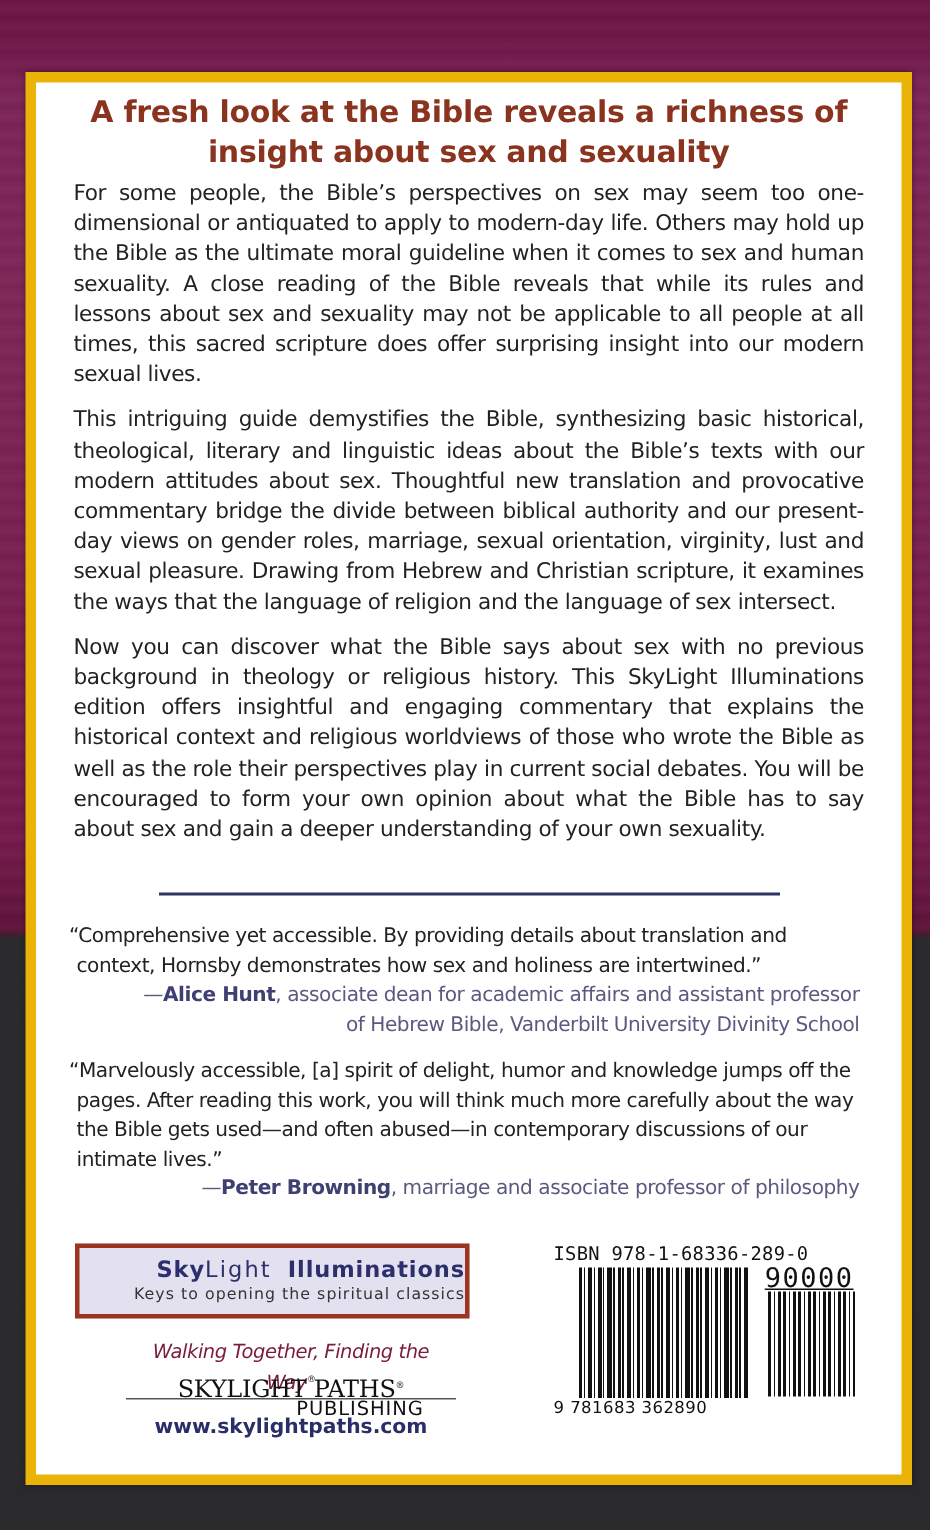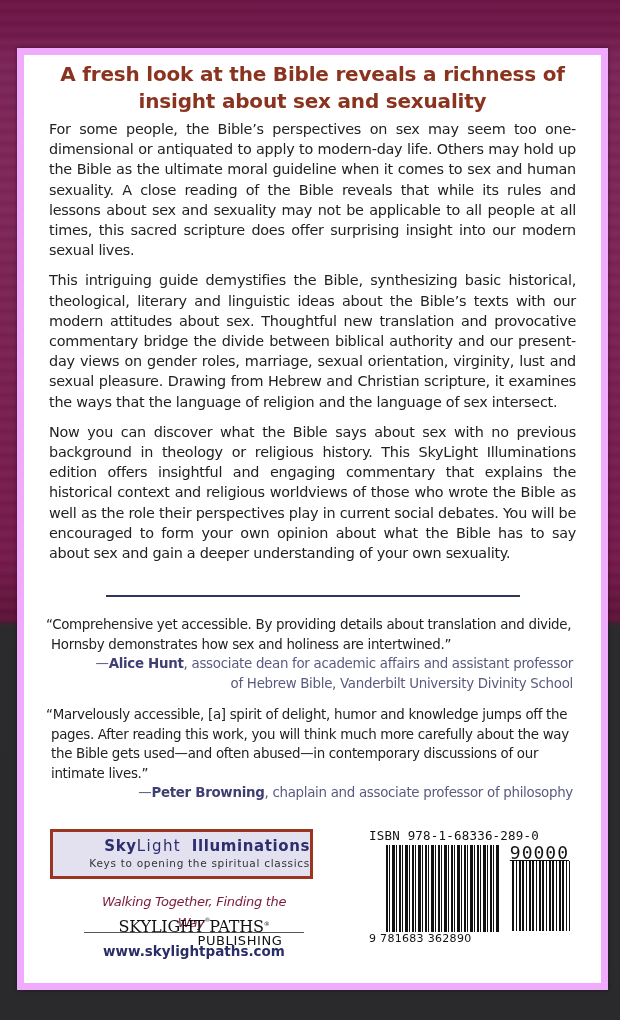--- a/index.html
+++ b/index.html
@@ -11,21 +11,21 @@
         #74194a 560px, #5c1238 620px, #2b2a2c 626px, #2a292b 1020px);
       font-family: "Liberation Sans", sans-serif;
     }
     .band-stripes {
       position: absolute; left: 0; right: 0; top: 0; height: 626px;
       background: repeating-linear-gradient(to bottom,
         rgba(255,255,255,0.0) 0px, rgba(255,255,255,0.03) 6px, rgba(0,0,0,0.03) 12px);
     }
     .frame {
       position: absolute; left: 17px; top: 48px; width: 591px; height: 942px;
-      background: #f0abfc;
+      background: #eab308;
       box-shadow: 0 0 4px rgba(0,0,0,0.4);
     }
     .panel {
       position: absolute; left: 7px; top: 7px; right: 7px; bottom: 7px;
       background: #ffffff;
     }
     .headline {
       position: absolute; left: 0; right: 0; top: 6px;
       text-align: center; color: #8a3420;
       font-family: "DejaVu Sans", sans-serif; font-weight: bold;
@@ -139,31 +139,31 @@
 
     <div class="body-text">
       <p>For some people, the Bible’s perspectives on sex may seem too one-dimensional or antiquated to apply to modern-day life. Others may hold up the Bible as the ultimate moral guideline when it comes to sex and human sexuality. A close reading of the Bible reveals that while its rules and lessons about sex and sexuality may not be applicable to all people at all times, this sacred scripture does offer surprising insight into our modern sexual lives.</p>
       <p>This intriguing guide demystifies the Bible, synthesizing basic historical, theological, literary and linguistic ideas about the Bible’s texts with our modern attitudes about sex. Thoughtful new translation and provocative commentary bridge the divide between biblical authority and our present-day views on gender roles, marriage, sexual orientation, virginity, lust and sexual pleasure. Drawing from Hebrew and Christian scripture, it examines the ways that the language of religion and the language of sex intersect.</p>
       <p>Now you can discover what the Bible says about sex with no previous background in theology or religious history. This SkyLight Illuminations edition offers insightful and engaging commentary that explains the historical context and religious worldviews of those who wrote the Bible as well as the role their perspectives play in current social debates. You will be encouraged to form your own opinion about what the Bible has to say about sex and gain a deeper understanding of your own sexuality.</p>
     </div>
 
     <div class="rule"></div>
 
     <div class="quote quote1">
-      <div class="qtext">“Comprehensive yet accessible. By providing details about translation and divide, Hornsby demonstrates how sex and holiness are intertwined.”</div>
+      <div class="qtext">“Comprehensive yet accessible. By providing details about translation and context, Hornsby demonstrates how sex and holiness are intertwined.”</div>
       <div class="attr">
         <span>—</span><b>Alice Hunt</b><span>, associate dean for academic affairs and assistant professor</span>
       </div>
       <div class="attr">of Hebrew Bible, Vanderbilt University Divinity School</div>
     </div>
 
     <div class="quote quote2">
       <div class="qtext">“Marvelously accessible, [a] spirit of delight, humor and knowledge jumps off the pages. After reading this work, you will think much more carefully about the way the Bible gets used—and often abused—in contemporary discussions of our intimate lives.”</div>
       <div class="attr">
-        <span>—</span><b>Peter Browning</b><span>, chaplain and associate professor of philosophy</span>
+        <span>—</span><b>Peter Browning</b><span>, marriage and associate professor of philosophy</span>
       </div>
     </div>
 
     <div class="series-box">
       <div class="series-title">
         <b>Sky</b><span class="light">Light</span>&nbsp;&nbsp;<b>Illuminations</b>
       </div>
       <div class="series-sub">Keys to opening the spiritual classics</div>
     </div>
 

